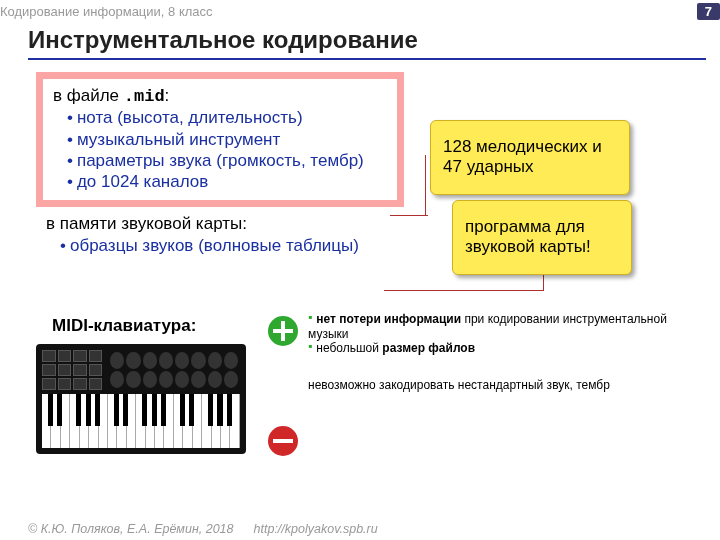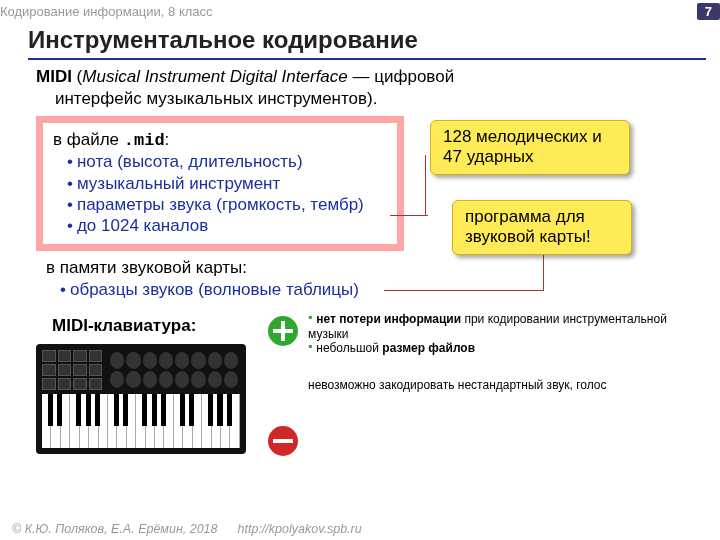--- a/index.html
+++ b/index.html
@@ -11,21 +11,21 @@
   .body { position: absolute; top: 66px; left: 36px; right: 14px; }
   .midi-intro { font-size: 17px; line-height: 1.3; }
   .midi-intro .bold { font-weight: bold; }
   .midi-intro .ital { font-style: italic; }
   .file-box { border: 7px solid #fca5a5; padding: 6px 10px 8px 10px; margin-top: 6px; width: 368px; font-size: 17px; line-height: 1.25; }
   .file-box .mono { font-family: "Courier New", monospace; font-weight: bold; }
   .file-box ul, .mem-block ul { list-style: none; padding-left: 14px; }
   .file-box li::before, .mem-block li::before { content: "•"; color: #1a2fa0; margin-right: 4px; }
   .file-box li, .mem-block li { color: #1a2fa0; }
   .mem-block { margin-top: 6px; width: 380px; font-size: 17px; line-height: 1.25; padding-left: 10px; }
-  .callout { position: absolute; background: #ffeb55; border: 1px solid #d0b020; border-radius: 6px; padding: 6px 12px; font-size: 17px; box-shadow: 3px 3px 4px rgba(0,0,0,0.35); line-height: 1.2; }
+  .callout { position: absolute; background: #ffeb55; border: 1px solid #d0b020; border-radius: 6px; padding: 16px 12px; font-size: 17px; box-shadow: 3px 3px 4px rgba(0,0,0,0.35); line-height: 1.2; }
   .callout1 { top: 120px; left: 430px; width: 200px; }
   .callout2 { top: 200px; left: 452px; width: 180px; }
   .connector { position: absolute; background: #b03030; }
   .conn-h1 { top: 215px; left: 390px; width: 38px; height: 1px; }
   .conn-v1 { top: 155px; left: 425px; width: 1px; height: 60px; }
   .conn-h2 { top: 290px; left: 384px; width: 160px; height: 1px; }
   .conn-v2 { top: 248px; left: 543px; width: 1px; height: 42px; }
   .kb-label { position: absolute; top: 316px; left: 52px; font-size: 17px; font-weight: bold; }
   .keyboard { position: absolute; top: 344px; left: 36px; width: 210px; height: 110px; background: #111; border-radius: 4px; }
   .kb-top { position: absolute; top: 6px; left: 6px; right: 6px; height: 40px; display: flex; gap: 6px; }
@@ -42,39 +42,34 @@
   .plus-icon::before { left: 13px; top: 5px; width:4px; height:20px; }
   .plus-icon::after { top: 13px; left: 5px; height:4px; width:20px; }
   .minus-icon { top: 426px; left: 268px; background: #d02828; }
   .minus-icon::after { content:""; position:absolute; background:#fff; top:13px; left:5px; height:4px; width:20px; }
   .pros { position: absolute; top: 312px; left: 308px; right: 20px; font-size: 12px; line-height: 1.22; }
   .pros ul { list-style: none; }
   .pros li::before { content:"▪"; color:#2fa82f; margin-right:4px; font-size: 12px; position: relative; top: -2px; }
   .pros .minus li::before { color:#d02828; content:""; margin:0; }
   .pros .minus { margin-top: 22px; }
   .bold { font-weight: bold; }
-  .footer { position: absolute; bottom: 4px; left: 12px; right: 12px; display:flex; gap: 20px; font-size: 12.5px; color:#999; font-style: italic; }
+  .footer { position: absolute; bottom: 4px; left: 28px; right: 12px; display:flex; gap: 20px; font-size: 12.5px; color:#999; font-style: italic; }
 </style>
 </head>
 <body>
 
 <div class="header-strip">
   <span>Кодирование информации, 8 класс</span>
   <span class="pagenum">7</span>
 </div>
 
 <div class="title">Инструментальное кодирование</div>
 <div class="title-rule"></div>
 
 <div class="body">
-  <div class="midi-intro">
-    <span class="bold">MIDI</span>
-    (<span class="ital">Musical Instrument Digital Interface</span><span> — цифровой</span><br>
-    &nbsp;&nbsp;&nbsp;&nbsp;<span>интерфейс музыкальных инструментов).</span>
-  </div>
 
   <div class="file-box">
     <span>в файле </span><span class="mono">.mid</span><span>:</span>
     <ul>
       <li>нота (высота, длительность)</li>
       <li>музыкальный инструмент</li>
       <li>параметры звука (громкость, тембр)</li>
       <li>до 1024 каналов</li>
     </ul>
   </div>
@@ -194,20 +189,20 @@
 
 <div class="plus-icon"></div>
 <div class="minus-icon"></div>
 
 <div class="pros">
   <ul>
     <li><span class="bold">нет потери информации</span><span> при кодировании инструментальной музыки</span></li>
     <li><span>небольшой </span><span class="bold">размер файлов</span></li>
   </ul>
   <ul class="minus">
-    <li>невозможно закодировать нестандартный звук, голос</li>
+    <li>невозможно закодировать нестандартный звук, тембр</li>
   </ul>
 </div>
 
 <div class="footer">
   <span>© К.Ю. Поляков, Е.А. Ерёмин, 2018</span>
   <span>http://kpolyakov.spb.ru</span>
 </div>
 
 </body></html>

